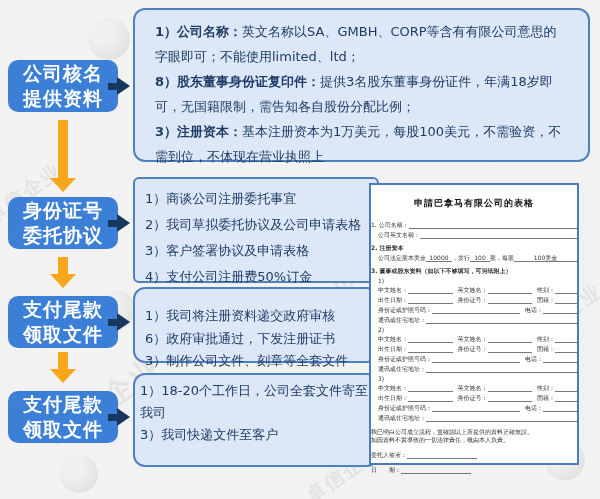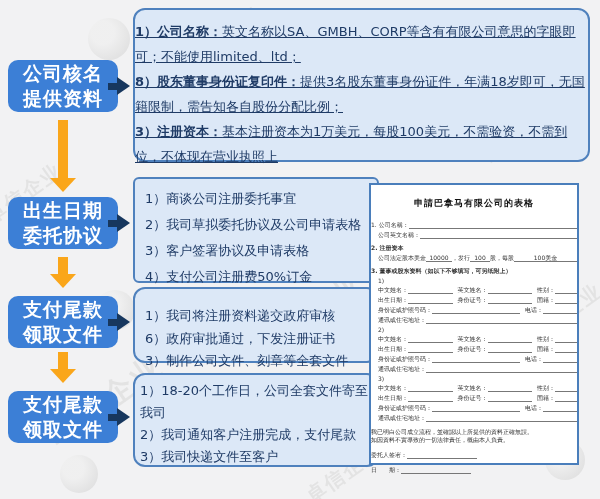--- a/index.html
+++ b/index.html
@@ -28,21 +28,21 @@
   
   .arrow-down{position:absolute;width:26px;display:flex;flex-direction:column;align-items:center;}
   .arrow-down .shaft{width:10px;background:#faa61a;flex:1;}
   .arrow-down .head{width:0;height:0;border-left:13px solid transparent;border-right:13px solid transparent;border-top:14px solid #faa61a;}
 
   
   .detail{position:absolute;background:#dce8f7;border:2px solid #4f81bd;border-radius:12px;
           color:#1f3b66;font-size:13px;box-sizing:border-box;}
   .detail .item{margin:0;}
   .detail .head{font-weight:bold;}
-  #box1{left:133px;top:8px;width:457px;height:154px;padding:9px 0;line-height:25px;text-decoration:underline;}
+  #box1{left:133px;top:8px;width:457px;height:154px;padding:9px 20px;line-height:25px;}
   #box2{left:133px;top:177px;width:246px;height:106px;padding:7px 10px;line-height:26px;border-radius:6px;}
   #box3{left:133px;top:287px;width:246px;height:76px;padding:16px 10px;line-height:22.5px;}
   #box4{left:133px;top:373px;width:246px;height:94px;padding:5px 5px;line-height:22px;}
 
   
   #doc{position:absolute;left:369px;top:183px;width:210px;height:282px;background:#fff;
        border:2px solid #4a7ebb;box-sizing:border-box;padding:8px 0;color:#333;}
   #doc .title{text-align:center;font-weight:bold;font-size:9px;color:#111;margin:4px 0 11px 0;letter-spacing:1px;}
   .frm{font-size:6px;line-height:8px;}
   .frm-row{display:flex;align-items:flex-end;margin-bottom:2px;}
@@ -76,21 +76,21 @@
     <span class="wm small" style="left:520px;top:300px;">卓信企业</span>
   </div>
 
   <div class="content">
 
     <div class="step" style="top:60px;">
       <span>公司核名</span>
       <span>提供资料</span>
     </div>
     <div class="step" style="top:197px;">
-      <span>出生日期</span>
+      <span>身份证号</span>
       <span>委托协议</span>
     </div>
     <div class="step" style="top:296px;">
       <span>支付尾款</span>
       <span>领取文件</span>
     </div>
     <div class="step" style="top:391px;">
       <span>支付尾款</span>
       <span>领取文件</span>
     </div>
@@ -139,21 +139,20 @@
     </div>
 
     <div id="box3" class="detail">
       <div class="item">1）我司将注册资料递交政府审核</div>
       <div class="item">6）政府审批通过，下发注册证书</div>
       <div class="item">3）制作公司文件、刻章等全套文件</div>
     </div>
 
     <div id="box4" class="detail">
       <div class="item">1）18-20个工作日，公司全套文件寄至我司</div>
-      <div class="item">2）我司通知客户注册完成，支付尾款</div>
       <div class="item">3）我司快递文件至客户</div>
     </div>
 
     <div id="doc">
       <div class="title">申請巴拿马有限公司的表格</div>
       <div class="frm">
         <div class="frm-row">
             <span class="lbl">1. 公司名稱：</span>
             <span class="u grow"></span>
           </div>

